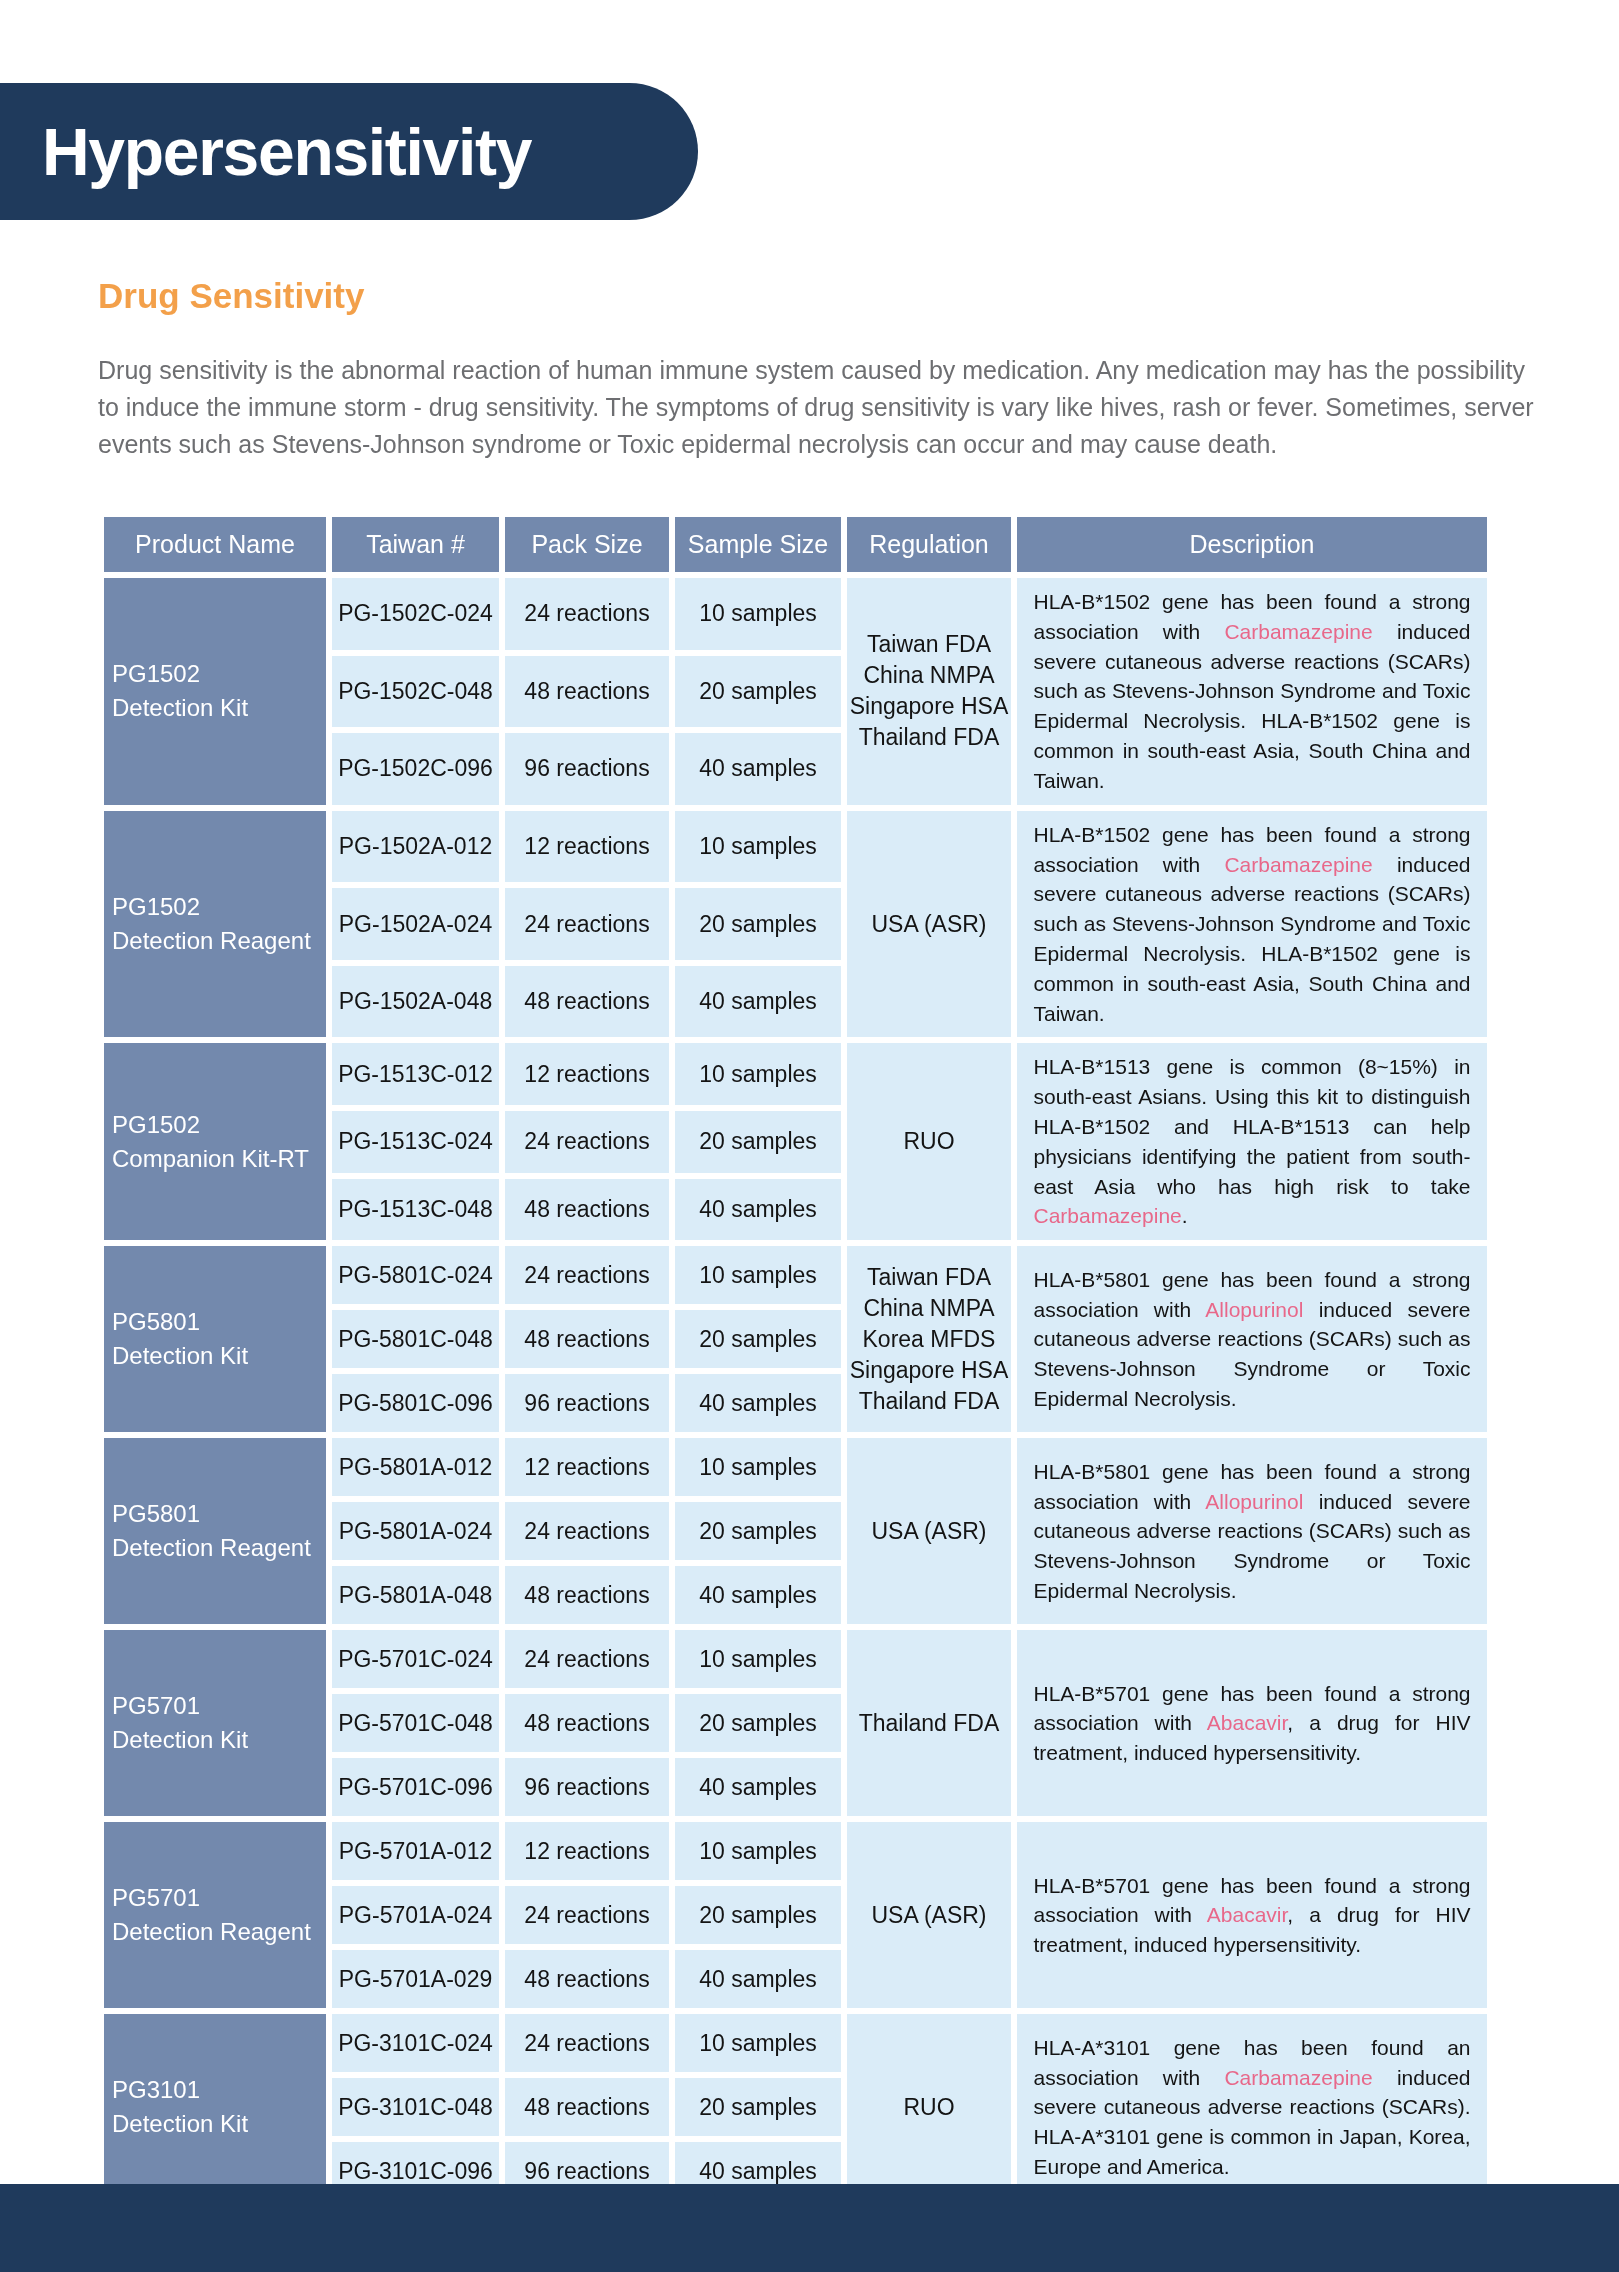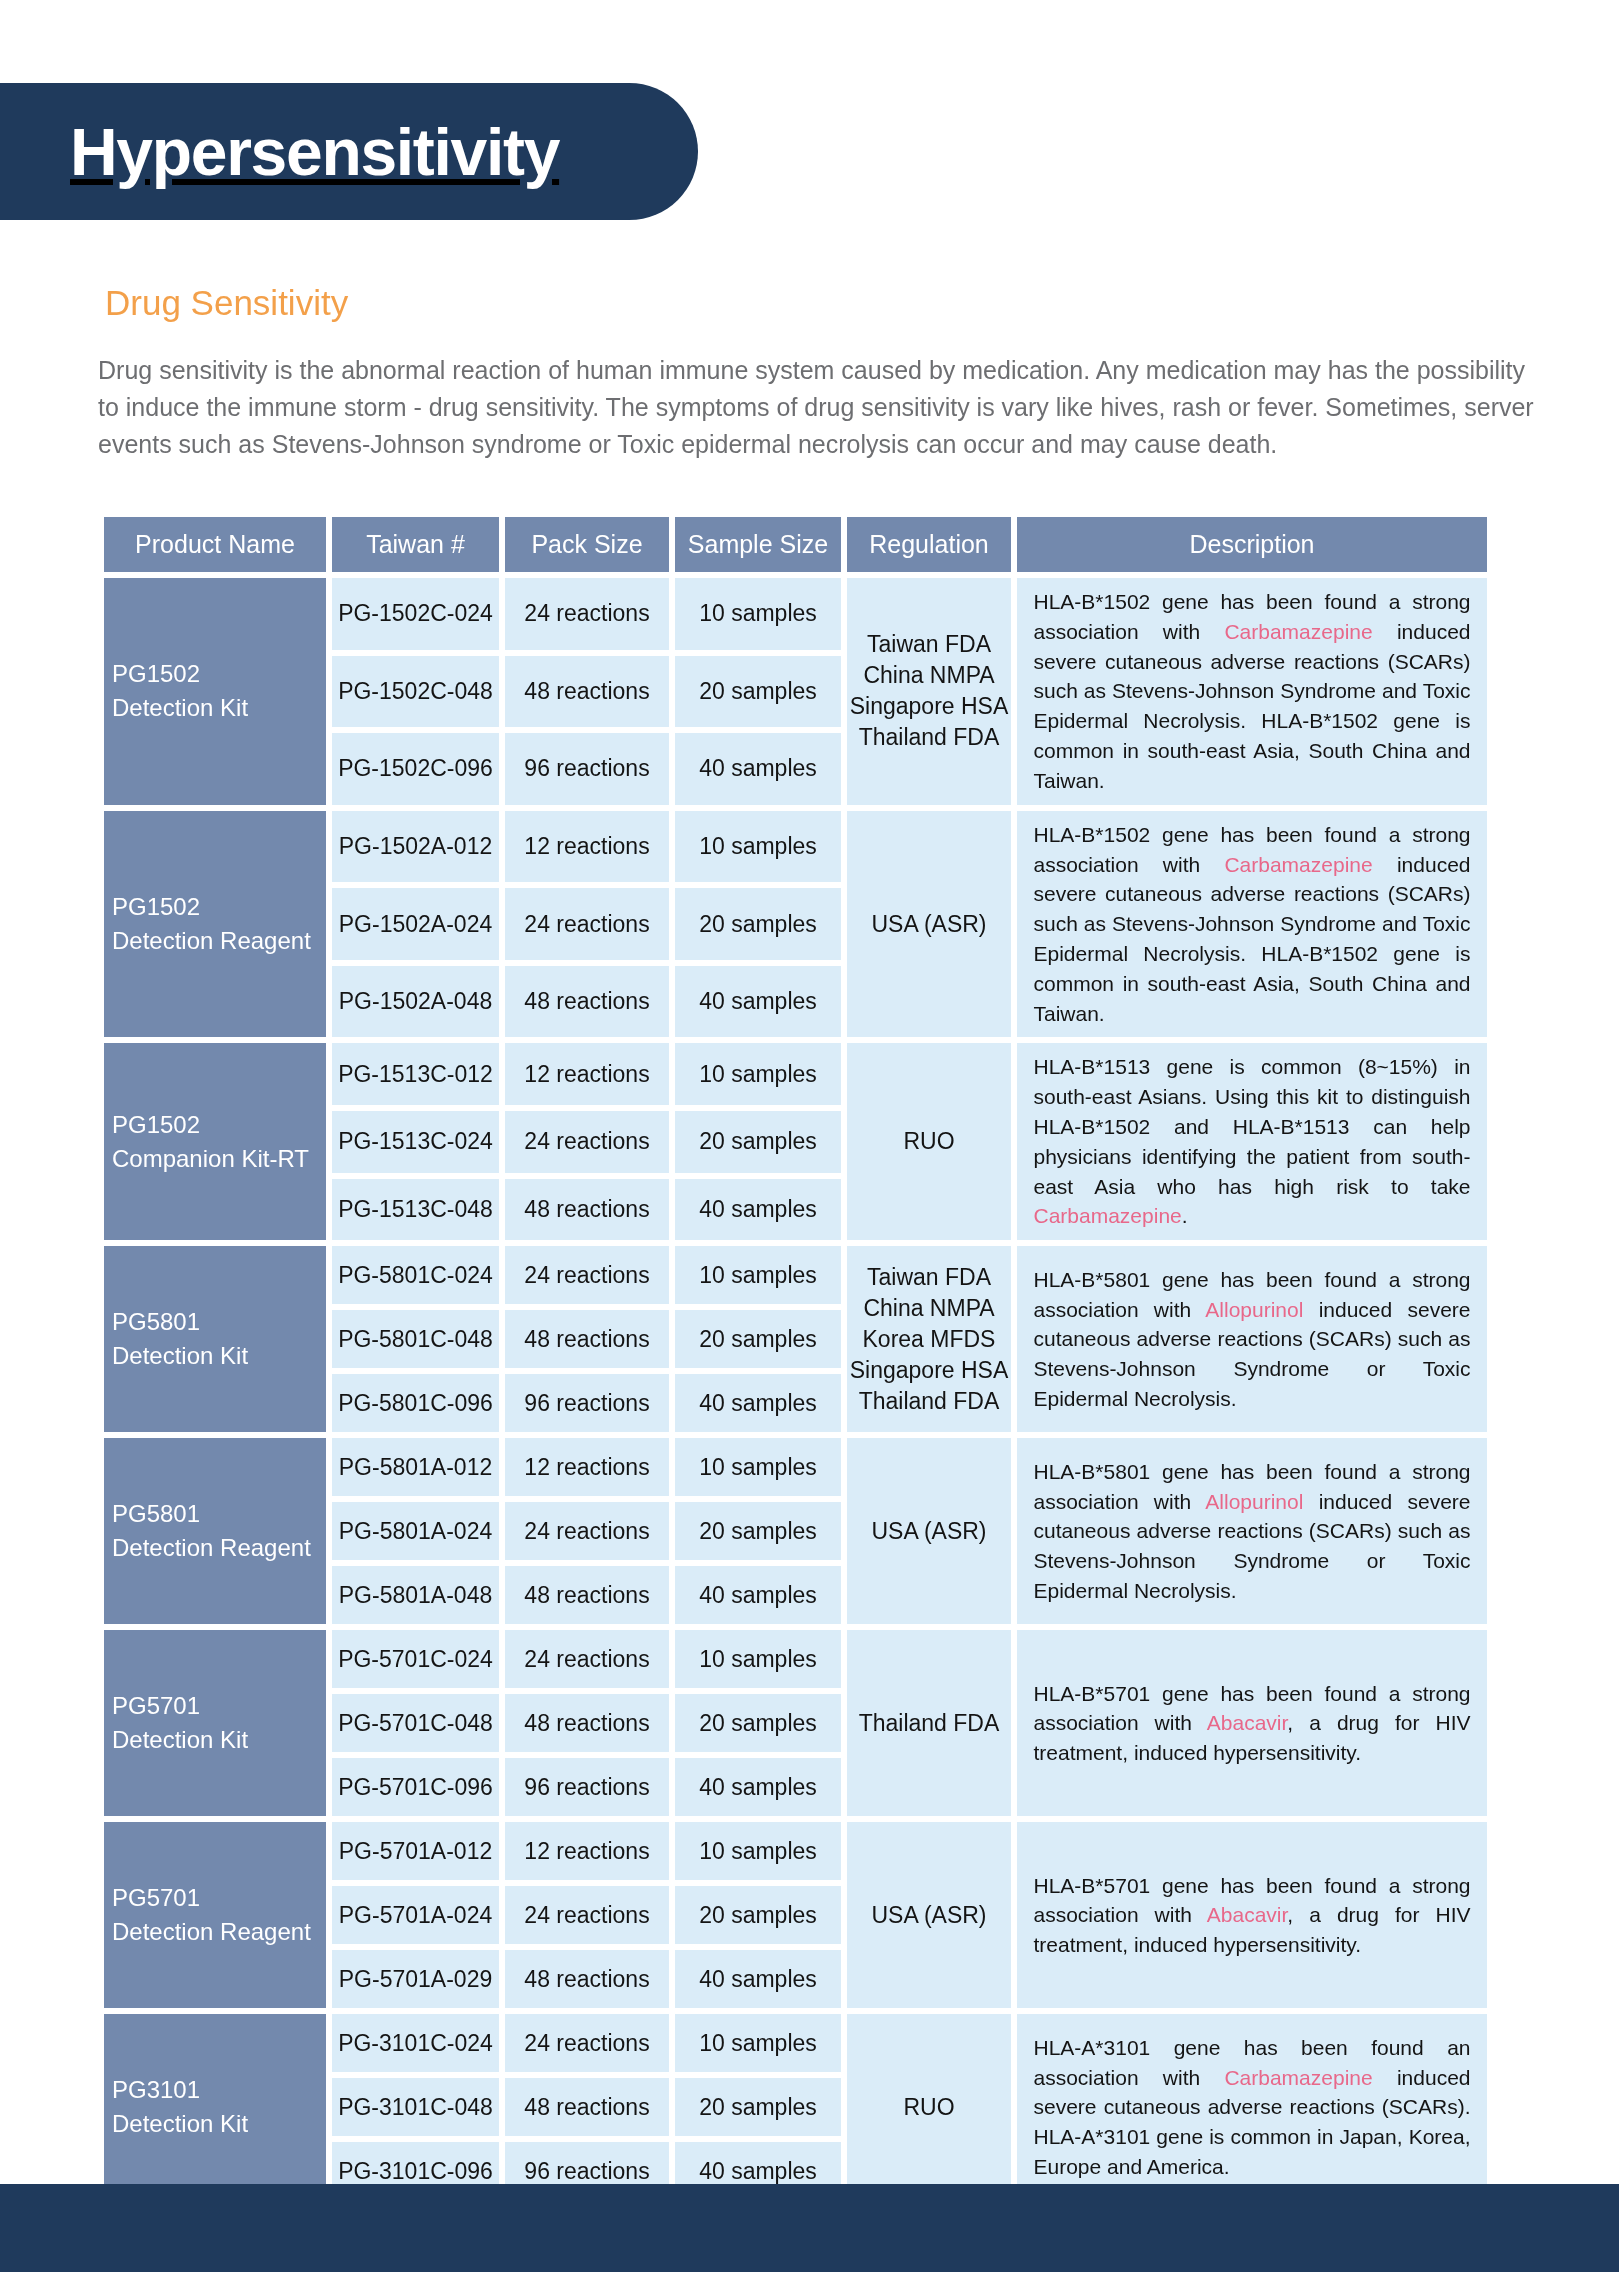--- a/index.html
+++ b/index.html
@@ -17,30 +17,29 @@
     position: relative; overflow: hidden;
     background: #ffffff;
     font-family: "Liberation Sans", sans-serif;
   }
   .banner {
     position: absolute; top: 83px; left: 0;
     width: 698px; height: 137px;
     background: var(--navy);
     border-radius: 0 71px 71px 0;
     display: flex; align-items: center;
-    padding-left: 70px;
-    text-decoration: underline;
+    padding-left: 42px;
   }
   .banner-title {
     color: #fff; font-size: 66px; font-weight: bold; letter-spacing: -1.3px;
     white-space: nowrap;
   }
   .section-title {
-    position: absolute; top: 272px; left: 94px; margin: 11px;
-    color: var(--heading-orange); font-size: 35px; font-weight: normal;
+    position: absolute; top: 272px; left: 94px; margin: 4px;
+    color: var(--heading-orange); font-size: 35px; font-weight: bold;
   }
   .intro {
     position: absolute; top: 348px; left: 94px; width: 1438px; margin: 4px;
     color: var(--intro-gray); font-size: 25px; line-height: 1.48;
   }
   .table-wrap { position: absolute; top: 511px; left: 98px; }
   table { border-collapse: separate; border-spacing: 6.3px; table-layout: fixed; }
   col.c-product { width: 222px; }
   col.c-catalog { width: 167px; }
   col.c-pack    { width: 164px; }

